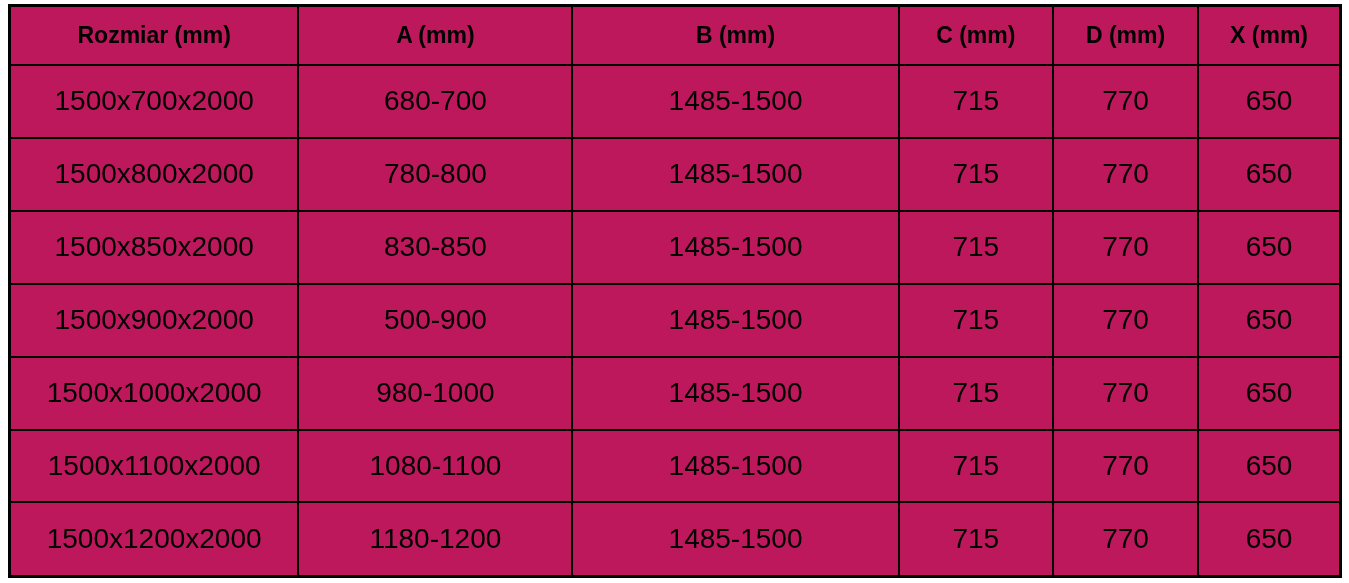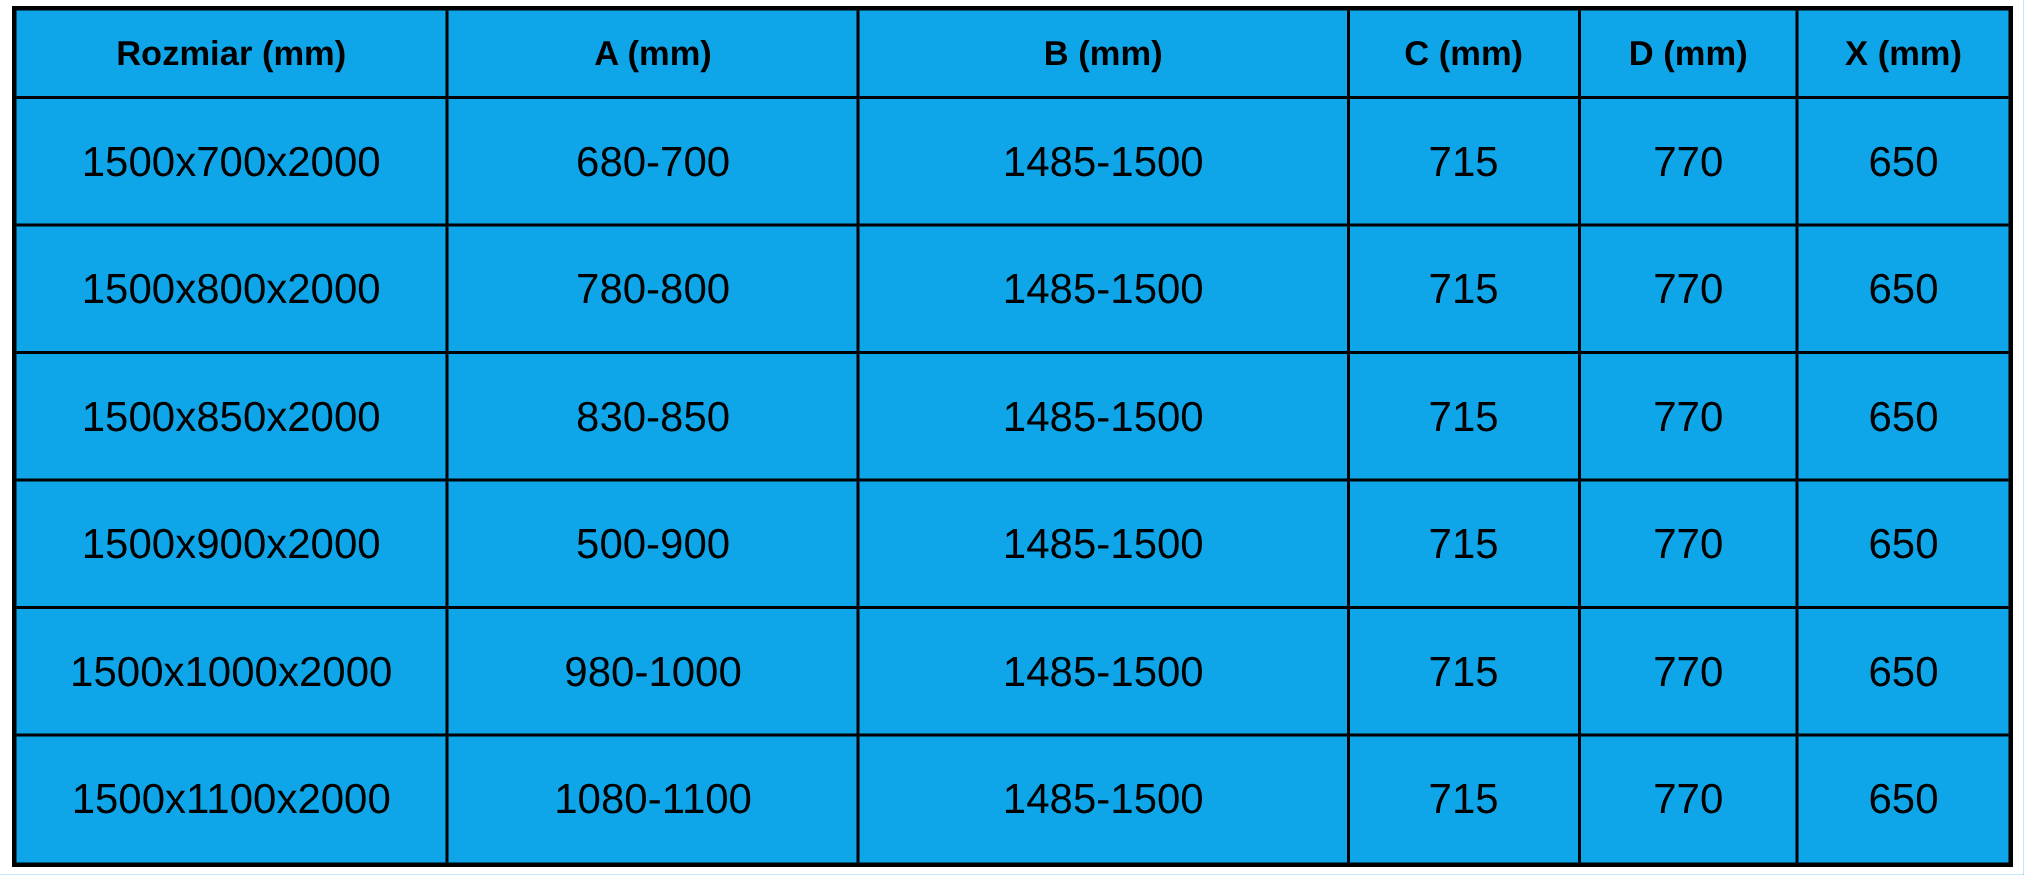--- a/index.html
+++ b/index.html
@@ -17,21 +17,21 @@
     left: 8px;
     top: 4px;
     width: 1334px;
     height: 574px;
   }
   table.spec-table {
     border-collapse: collapse;
     table-layout: fixed;
     width: 100%;
     height: 100%;
-    background: #0ea5e9;
+    background: #be185d;
   }
   table.spec-table th,
   table.spec-table td {
     border: 2px solid #000000;
     text-align: center;
     vertical-align: middle;
     padding: 0;
     white-space: nowrap;
     overflow: hidden;
   }
@@ -119,15 +119,23 @@
           <td>650</td>
         </tr>
         <tr>
           <td>1500x1100x2000</td>
           <td>1080-1100</td>
           <td>1485-1500</td>
           <td>715</td>
           <td>770</td>
           <td>650</td>
         </tr>
+        <tr>
+          <td>1500x1200x2000</td>
+          <td>1180-1200</td>
+          <td>1485-1500</td>
+          <td>715</td>
+          <td>770</td>
+          <td>650</td>
+        </tr>
       </tbody>
   </table>
 </div>
 
 </body></html>

